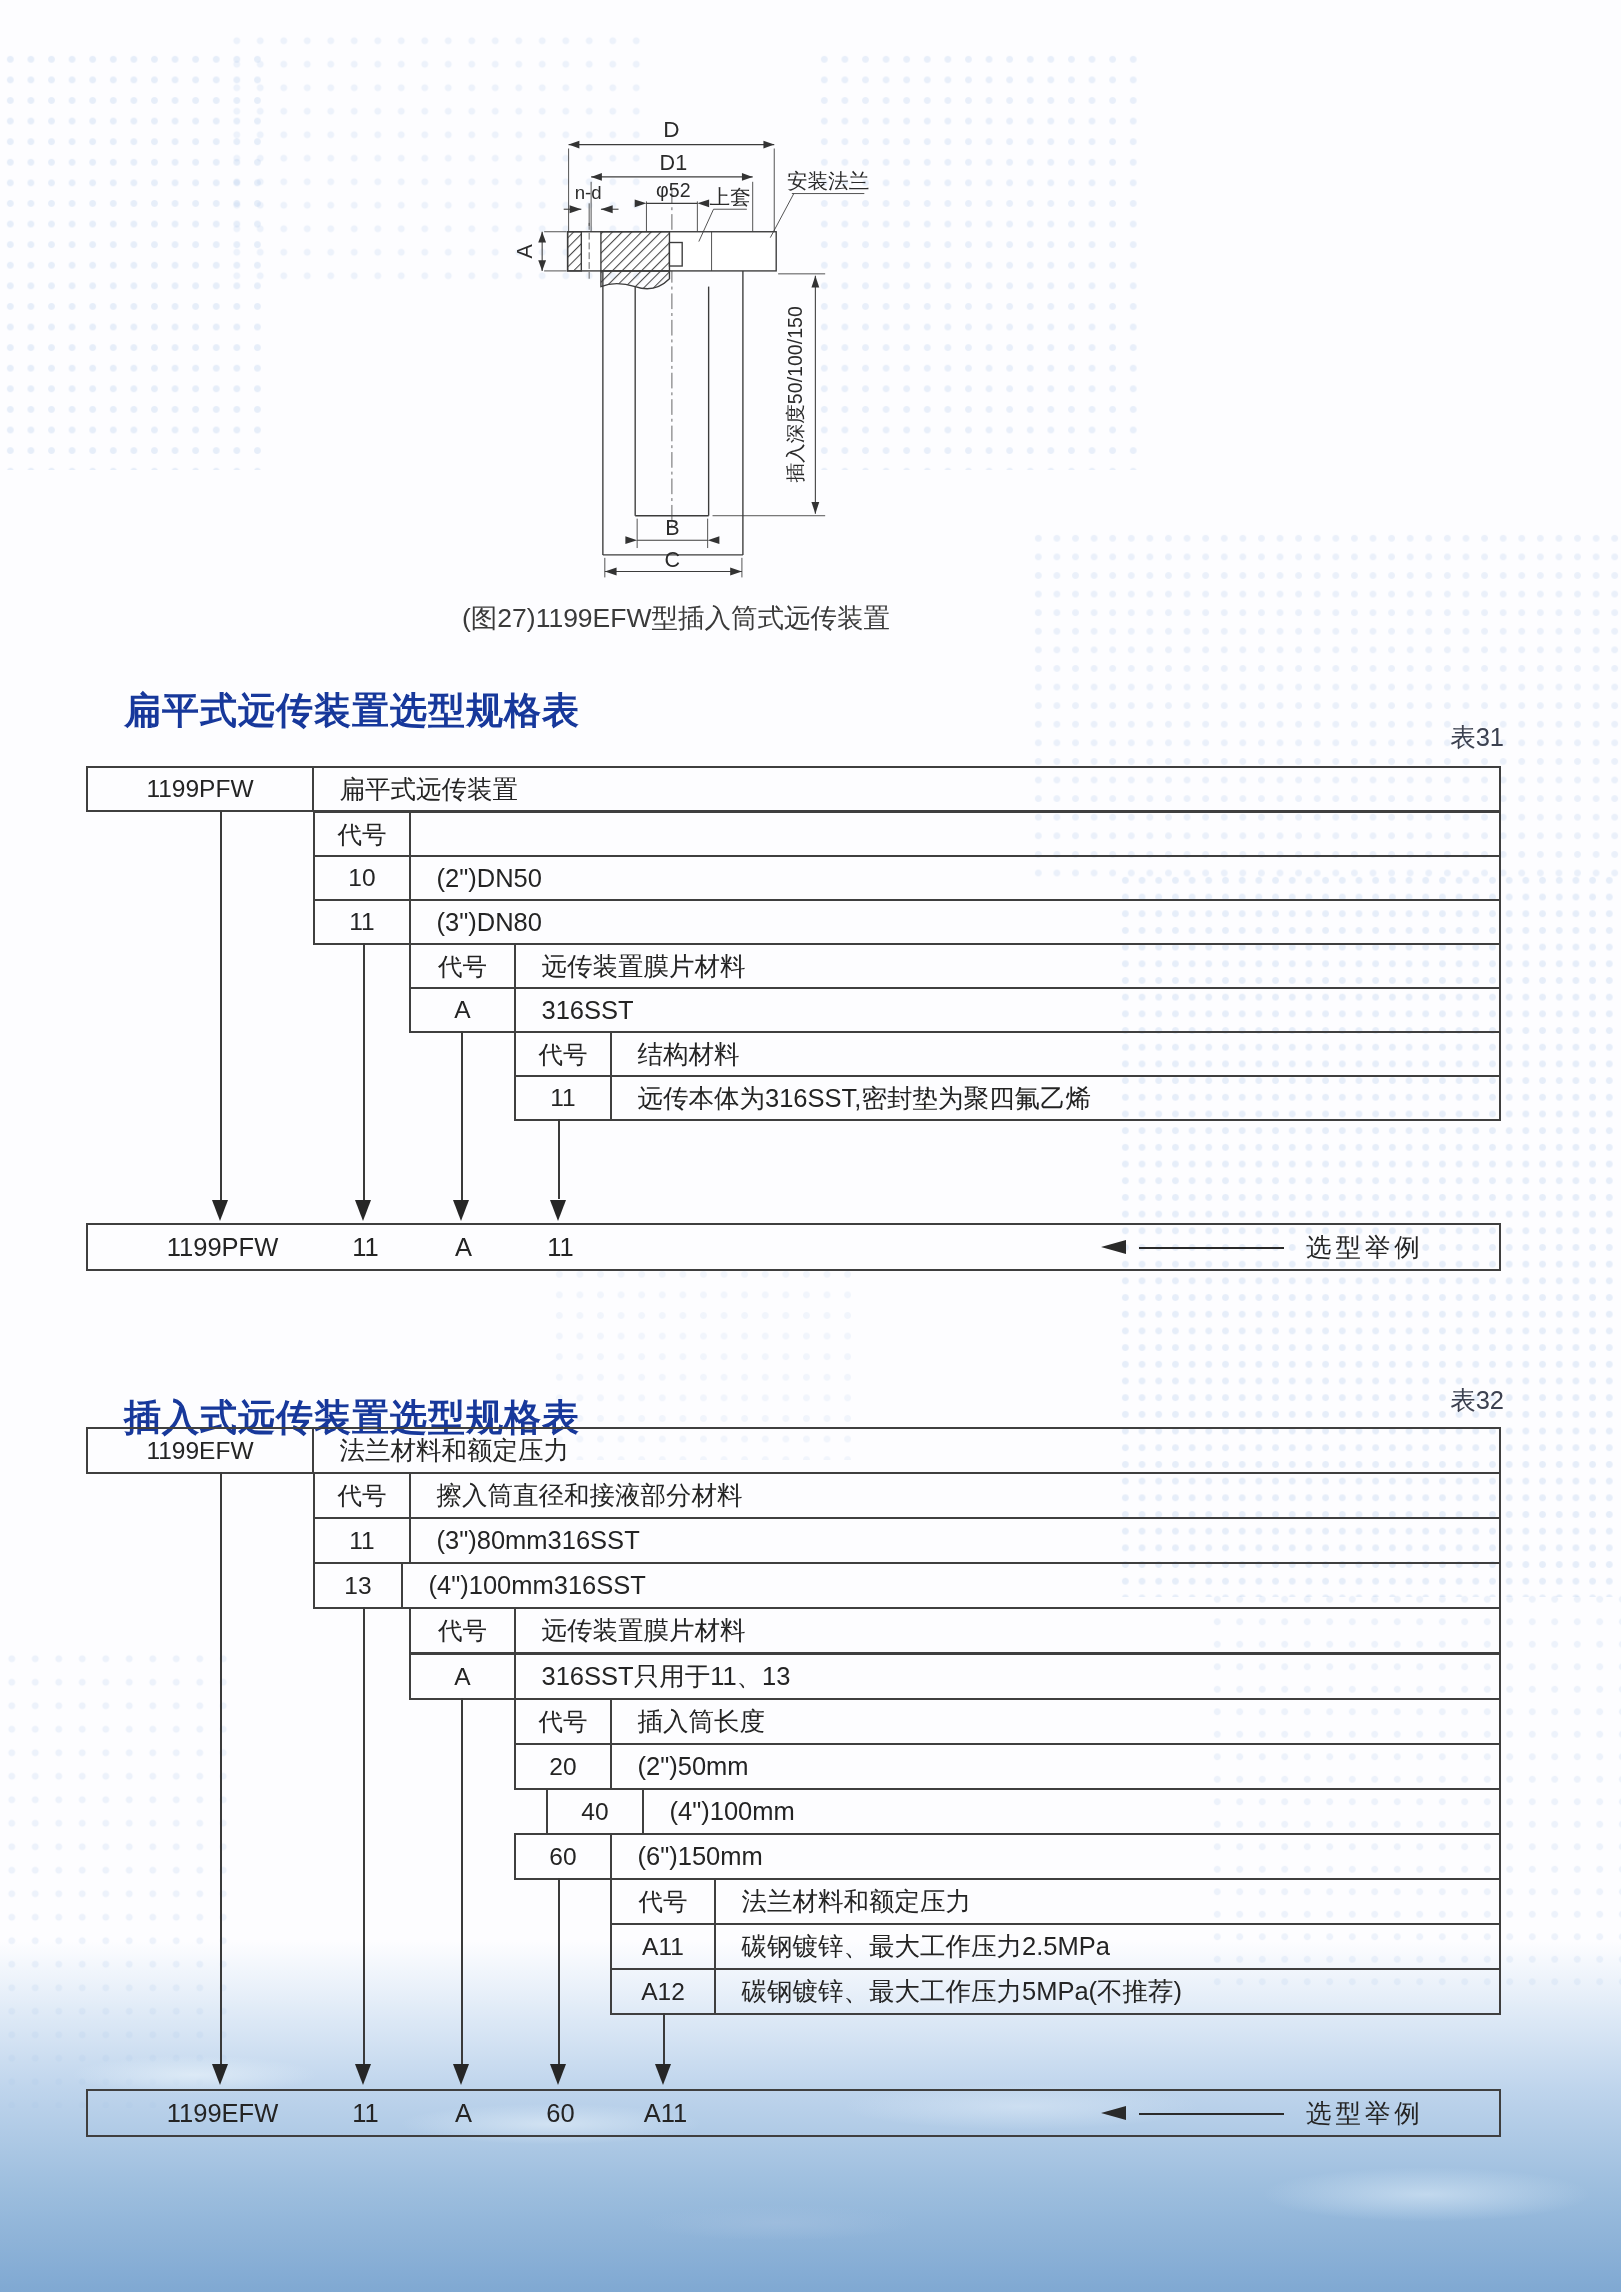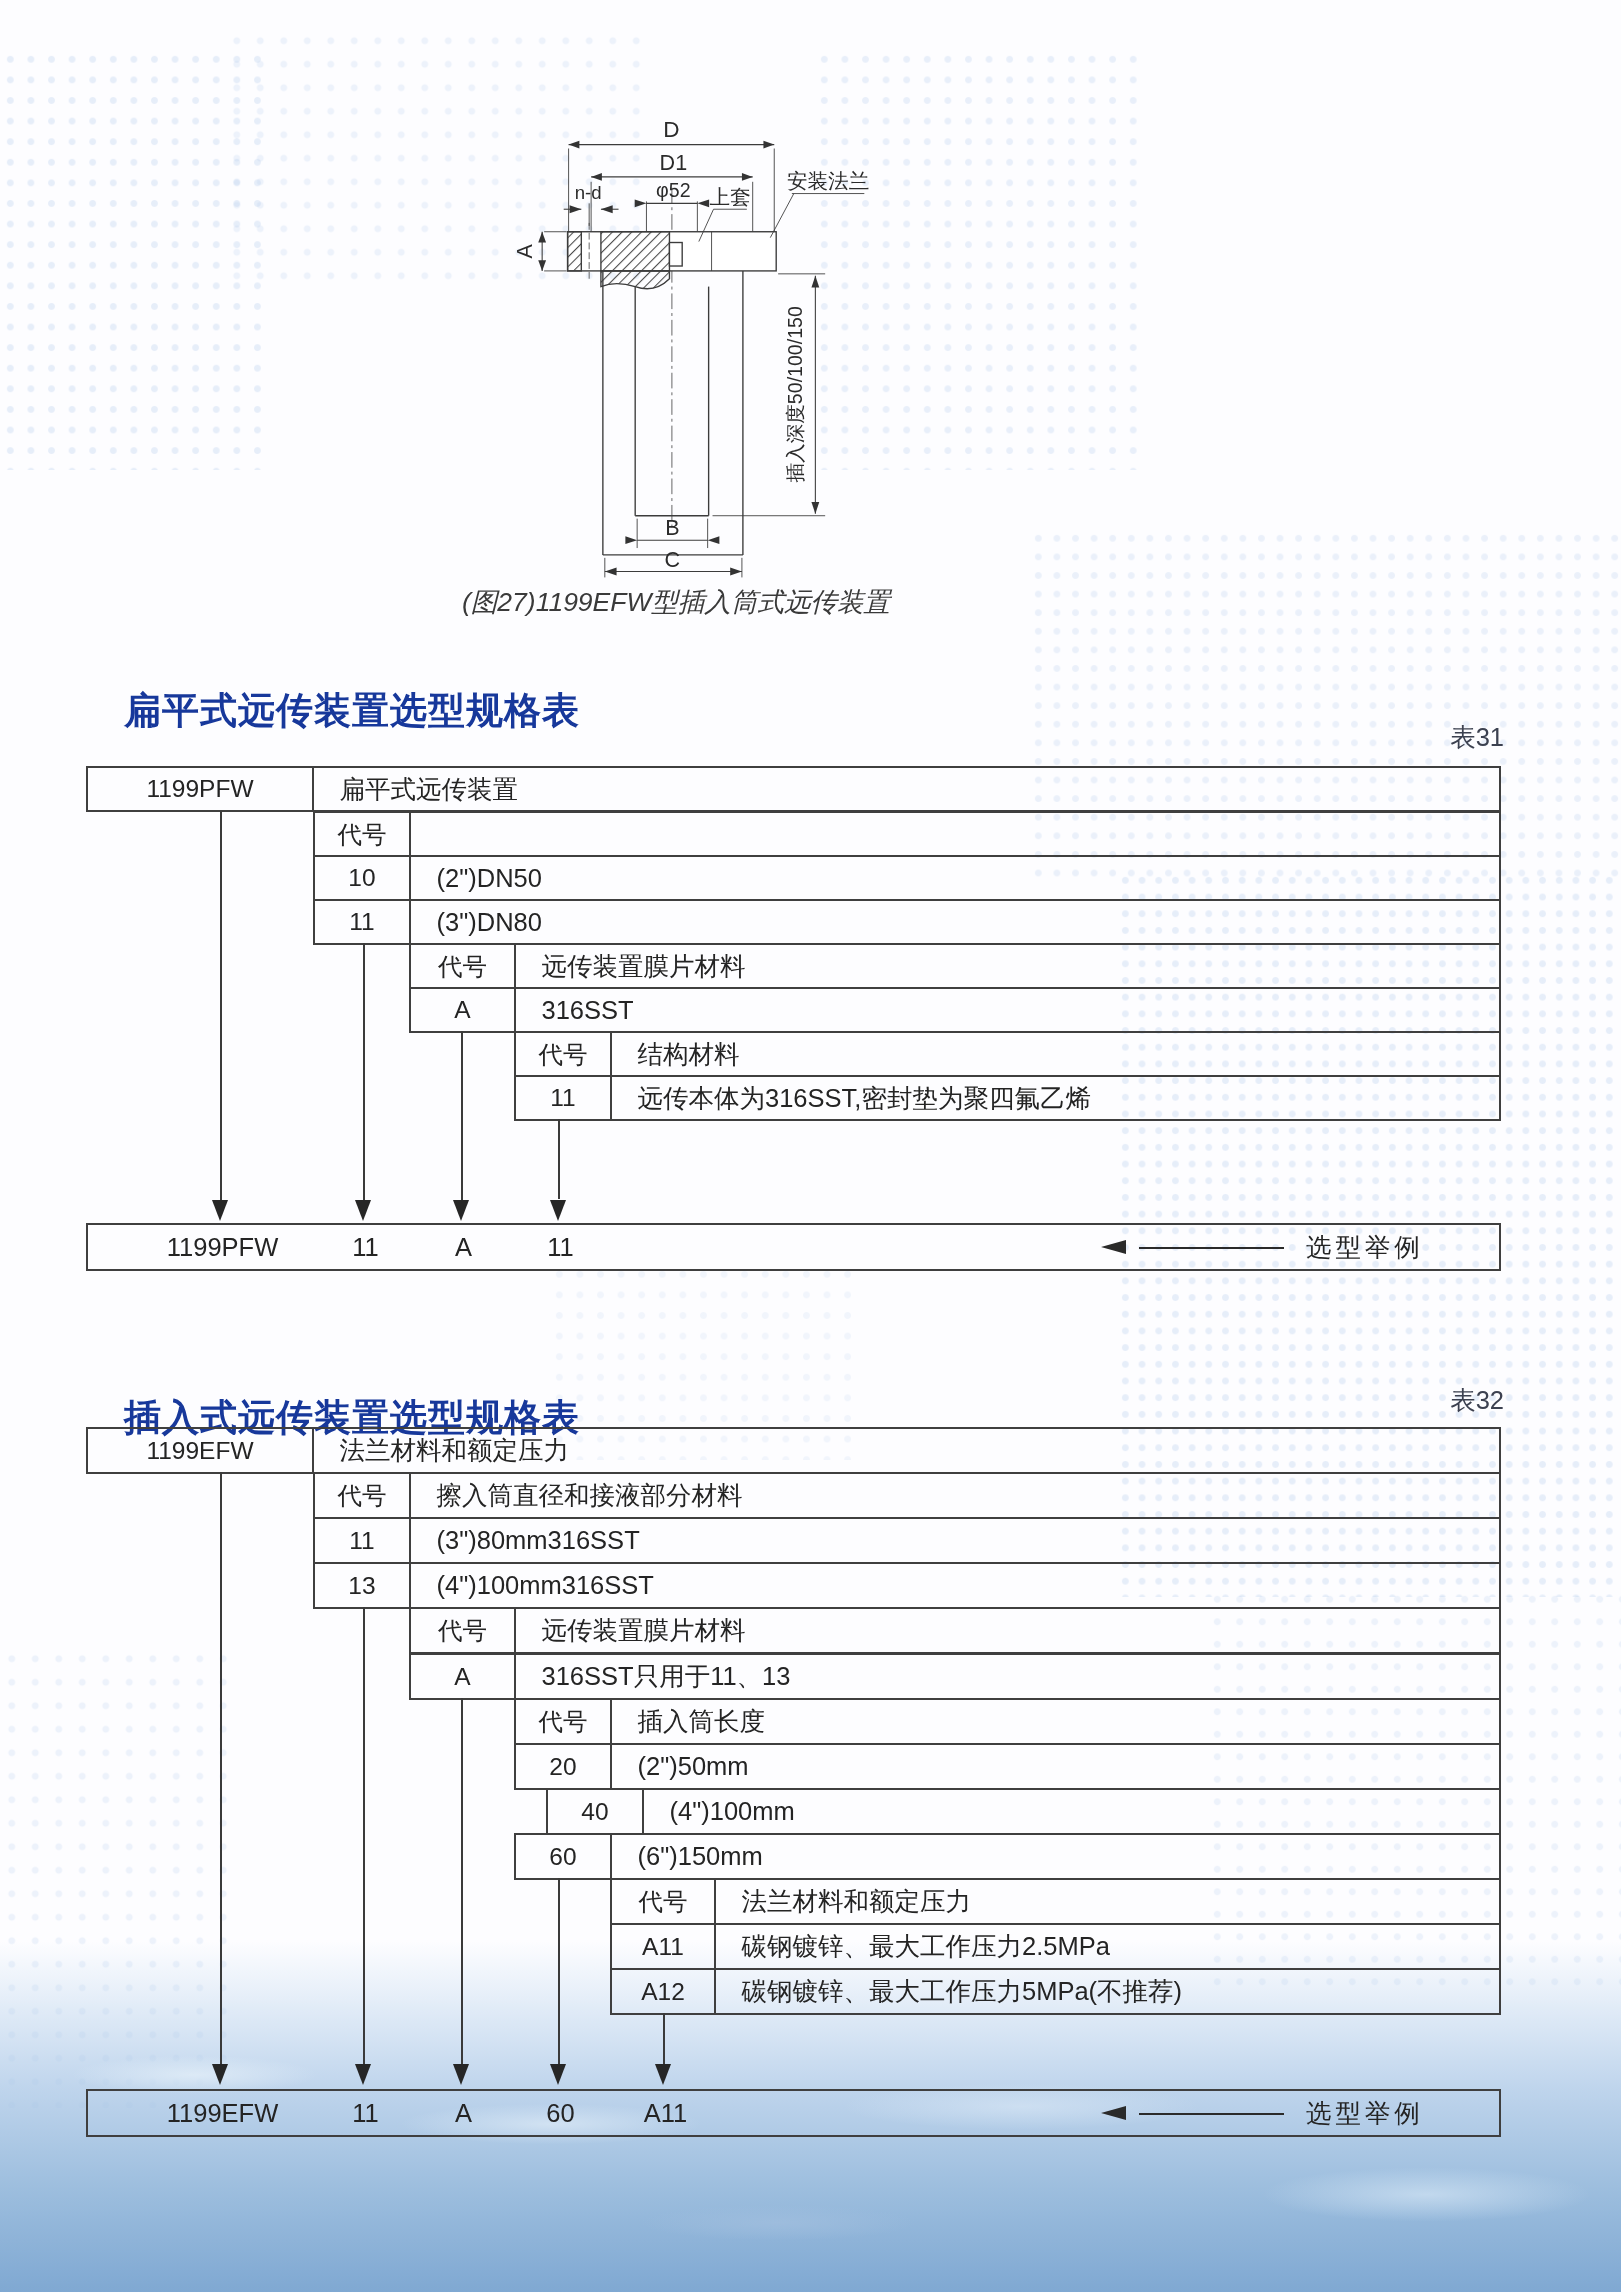--- a/index.html
+++ b/index.html
@@ -201,21 +201,21 @@
     <text x="687" y="202" font-size="20" text-anchor="middle">φ52</text>
     <text x="600" y="204" font-size="19" text-anchor="middle">n-d</text>
     <text x="543" y="257" font-size="22" text-anchor="middle" transform="rotate(-90 543 257)">A</text>
     <text x="745" y="209" font-size="21" text-anchor="middle">上套</text>
     <text x="845" y="192" font-size="21" text-anchor="middle">安装法兰</text>
     <text x="686" y="547" font-size="22" text-anchor="middle">B</text>
     <text x="686" y="579" font-size="22" text-anchor="middle">C</text>
     <text x="818" y="403" font-size="20" text-anchor="middle" transform="rotate(-90 818 403)">插入深度50/100/150</text>
   </svg>
 
-  <div class="fig-caption" style="top:584px;font-style:italic;">(图27)1199EFW型插入筒式远传装置</div>
+  <div class="fig-caption" style="top:600px;">(图27)1199EFW型插入筒式远传装置</div>
 
   <div class="sec-title" style="top:686px;">扁平式远传装置选型规格表</div>
   <div class="table-tag" style="left:1396px;top:720px;">表31</div>
 
   <div class="trow h47" style="top:766px;left:86px;">
     <div class="tcode" style="width:226px;">1199PFW</div>
     <div class="tdesc">扁平式远传装置</div>
   </div>
   <div class="trow h47" style="top:811px;left:313px;">
     <div class="tcode" style="width:96px;">代号</div>
@@ -273,21 +273,21 @@
   </div>
   <div class="trow h48" style="top:1472px;left:313px;">
     <div class="tcode" style="width:96px;">代号</div>
     <div class="tdesc">擦入筒直径和接液部分材料</div>
   </div>
   <div class="trow h48" style="top:1517px;left:313px;">
     <div class="tcode" style="width:96px;">11</div>
     <div class="tdesc">(3")80mm316SST</div>
   </div>
   <div class="trow h48" style="top:1562px;left:313px;">
-    <div class="tcode" style="width:96px;text-align:right;">13</div>
+    <div class="tcode" style="width:88px;text-align:right;">13</div>
     <div class="tdesc">(4")100mm316SST</div>
   </div>
   <div class="trow h48" style="top:1607px;left:409px;">
     <div class="tcode" style="width:105px;">代号</div>
     <div class="tdesc">远传装置膜片材料</div>
   </div>
   <div class="trow h48" style="top:1653px;left:409px;">
     <div class="tcode" style="width:105px;">A</div>
     <div class="tdesc">316SST只用于11、13</div>
   </div>

